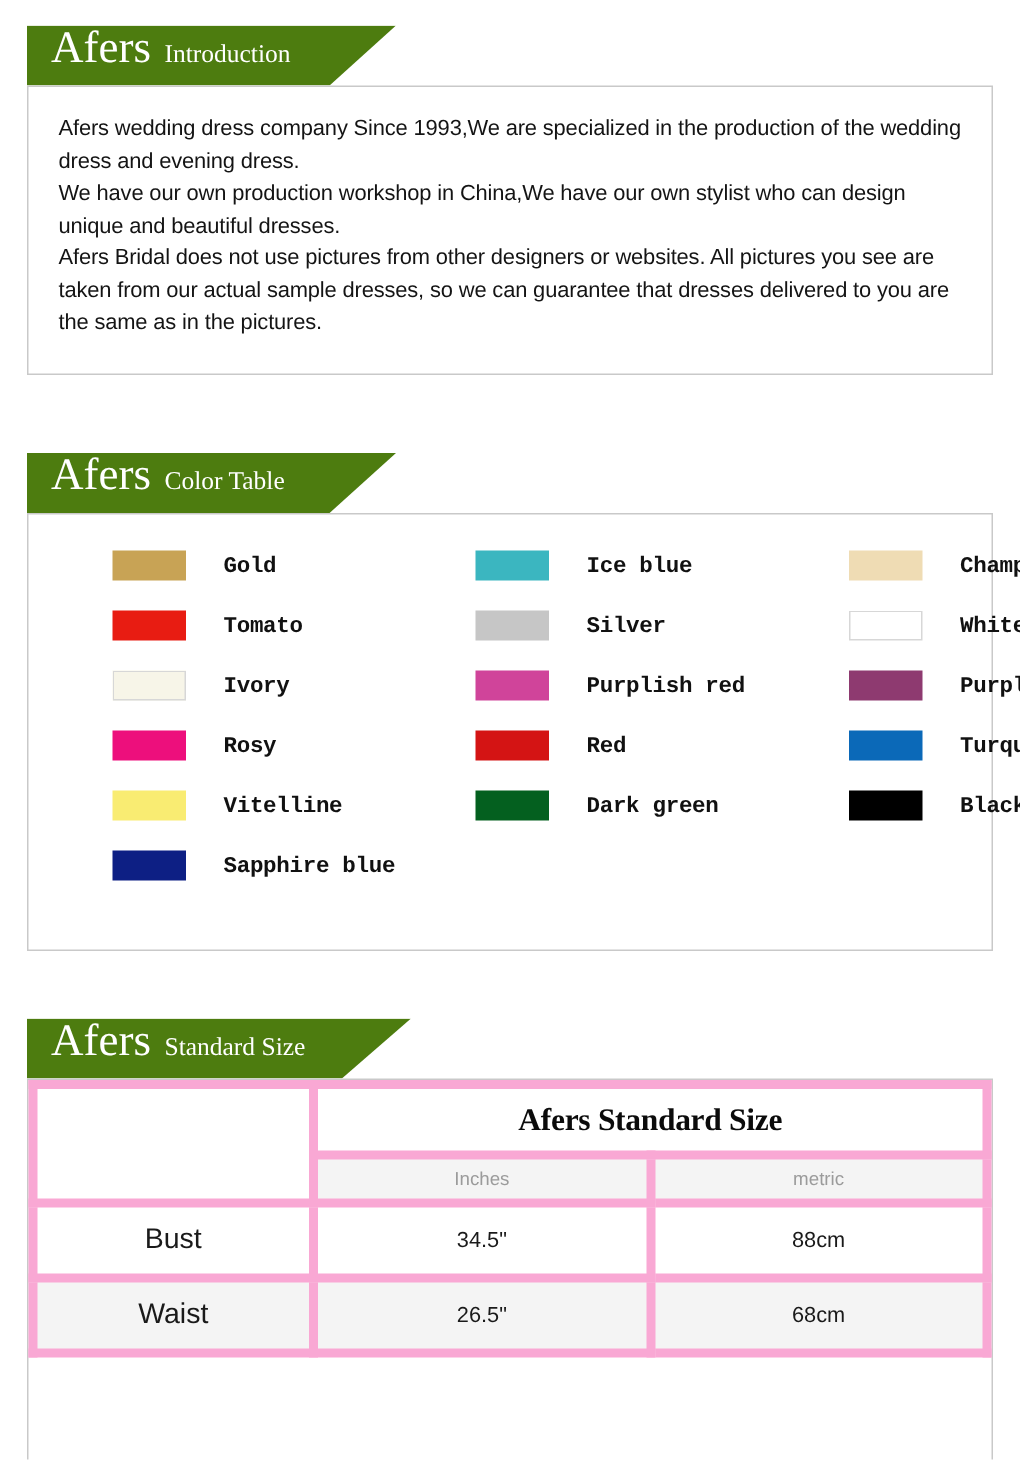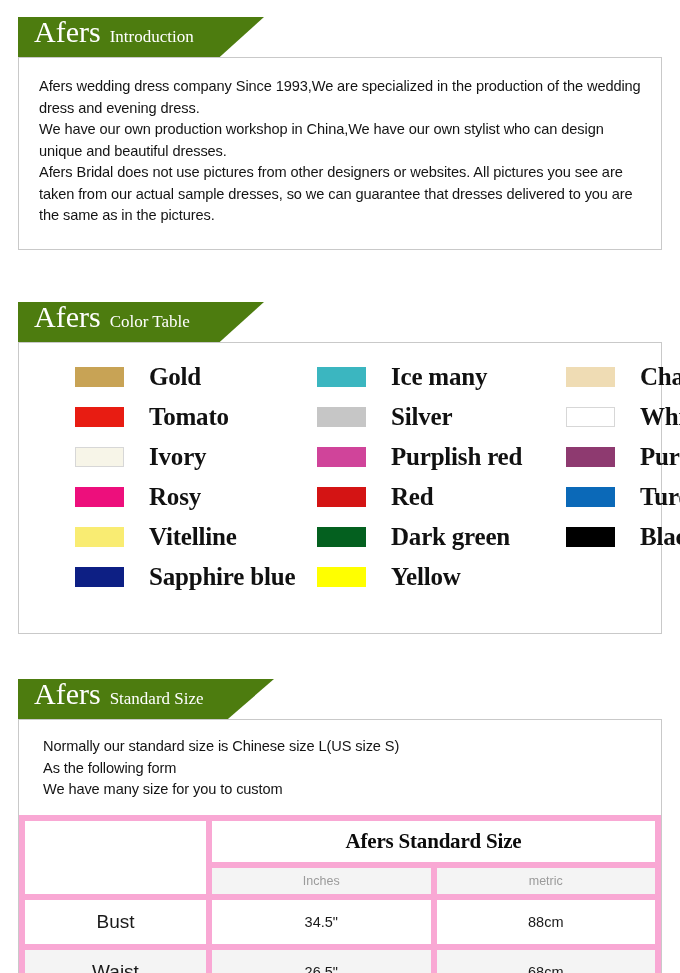--- a/index.html
+++ b/index.html
@@ -100,23 +100,23 @@
     align-items: center;
     height: 40px;
   }
   .swatch {
     width: 49px;
     height: 20px;
     flex: 0 0 auto;
   }
   .swatch.bordered { box-shadow: inset 0 0 0 1px #d7d7d7; }
   .color-label {
-    font-family: Liberation Serif, serif;
+    font-family: Liberation Mono, monospace;
     font-weight: 700;
-    font-size: 25px;
+    font-size: 15px;
     color: #111111;
     margin-left: 25px;
     white-space: nowrap;
     letter-spacing: -0.2px;
   }
 
   
   #size-section { top: 679px; }
   #size-panel {
     height: 276px;
@@ -197,21 +197,21 @@
     </div>
     <div class="panel" id="color-panel">
       <div class="color-grid">
 
         <div class="color-cell">
           <span class="swatch" style="background: rgb(200, 163, 85);"></span>
           <span class="color-label">Gold</span>
         </div>
         <div class="color-cell">
           <span class="swatch" style="background: rgb(59, 182, 192);"></span>
-          <span class="color-label">Ice many</span>
+          <span class="color-label">Ice blue</span>
         </div>
         <div class="color-cell">
           <span class="swatch" style="background: rgb(239, 220, 180);"></span>
           <span class="color-label">Champagne</span>
         </div>
 
         <div class="color-cell">
           <span class="swatch" style="background: rgb(232, 28, 18);"></span>
           <span class="color-label">Tomato</span>
         </div>
@@ -261,40 +261,31 @@
 
         <div class="color-cell">
           <span class="swatch" style="background: rgb(0, 0, 0);"></span>
           <span class="color-label">Black</span>
         </div>
         <div class="color-cell">
           <span class="swatch" style="background: rgb(13, 31, 132);"></span>
           <span class="color-label">Sapphire blue</span>
         </div>
 
-        <div class="color-cell">
-          <span class="swatch" style="background: rgb(255, 255, 0);"></span>
-          <span class="color-label">Yellow</span>
-        </div>
 
       </div>
     </div>
   </div>
 
   <div class="section" id="size-section">
     <div class="banner wide">
       <span class="banner-brand">Afers</span>
       <span class="banner-sub">Standard Size</span>
     </div>
     <div class="panel" id="size-panel">
-      <div class="size-note">
-        <div>Normally our standard size is Chinese size L(US size S)</div>
-        <div>As the following form</div>
-        <div>We have many size for you to custom</div>
-      </div>
 
       <table class="size-table">
         <tbody>
             <tr>
           <td class="blank-cell col-label" rowspan="2"></td>
           <td class="title-cell" colspan="2">Afers Standard Size</td>
         </tr>
         <tr>
           <td class="subhead-cell col-inch">Inches</td>
           <td class="subhead-cell">metric</td>

